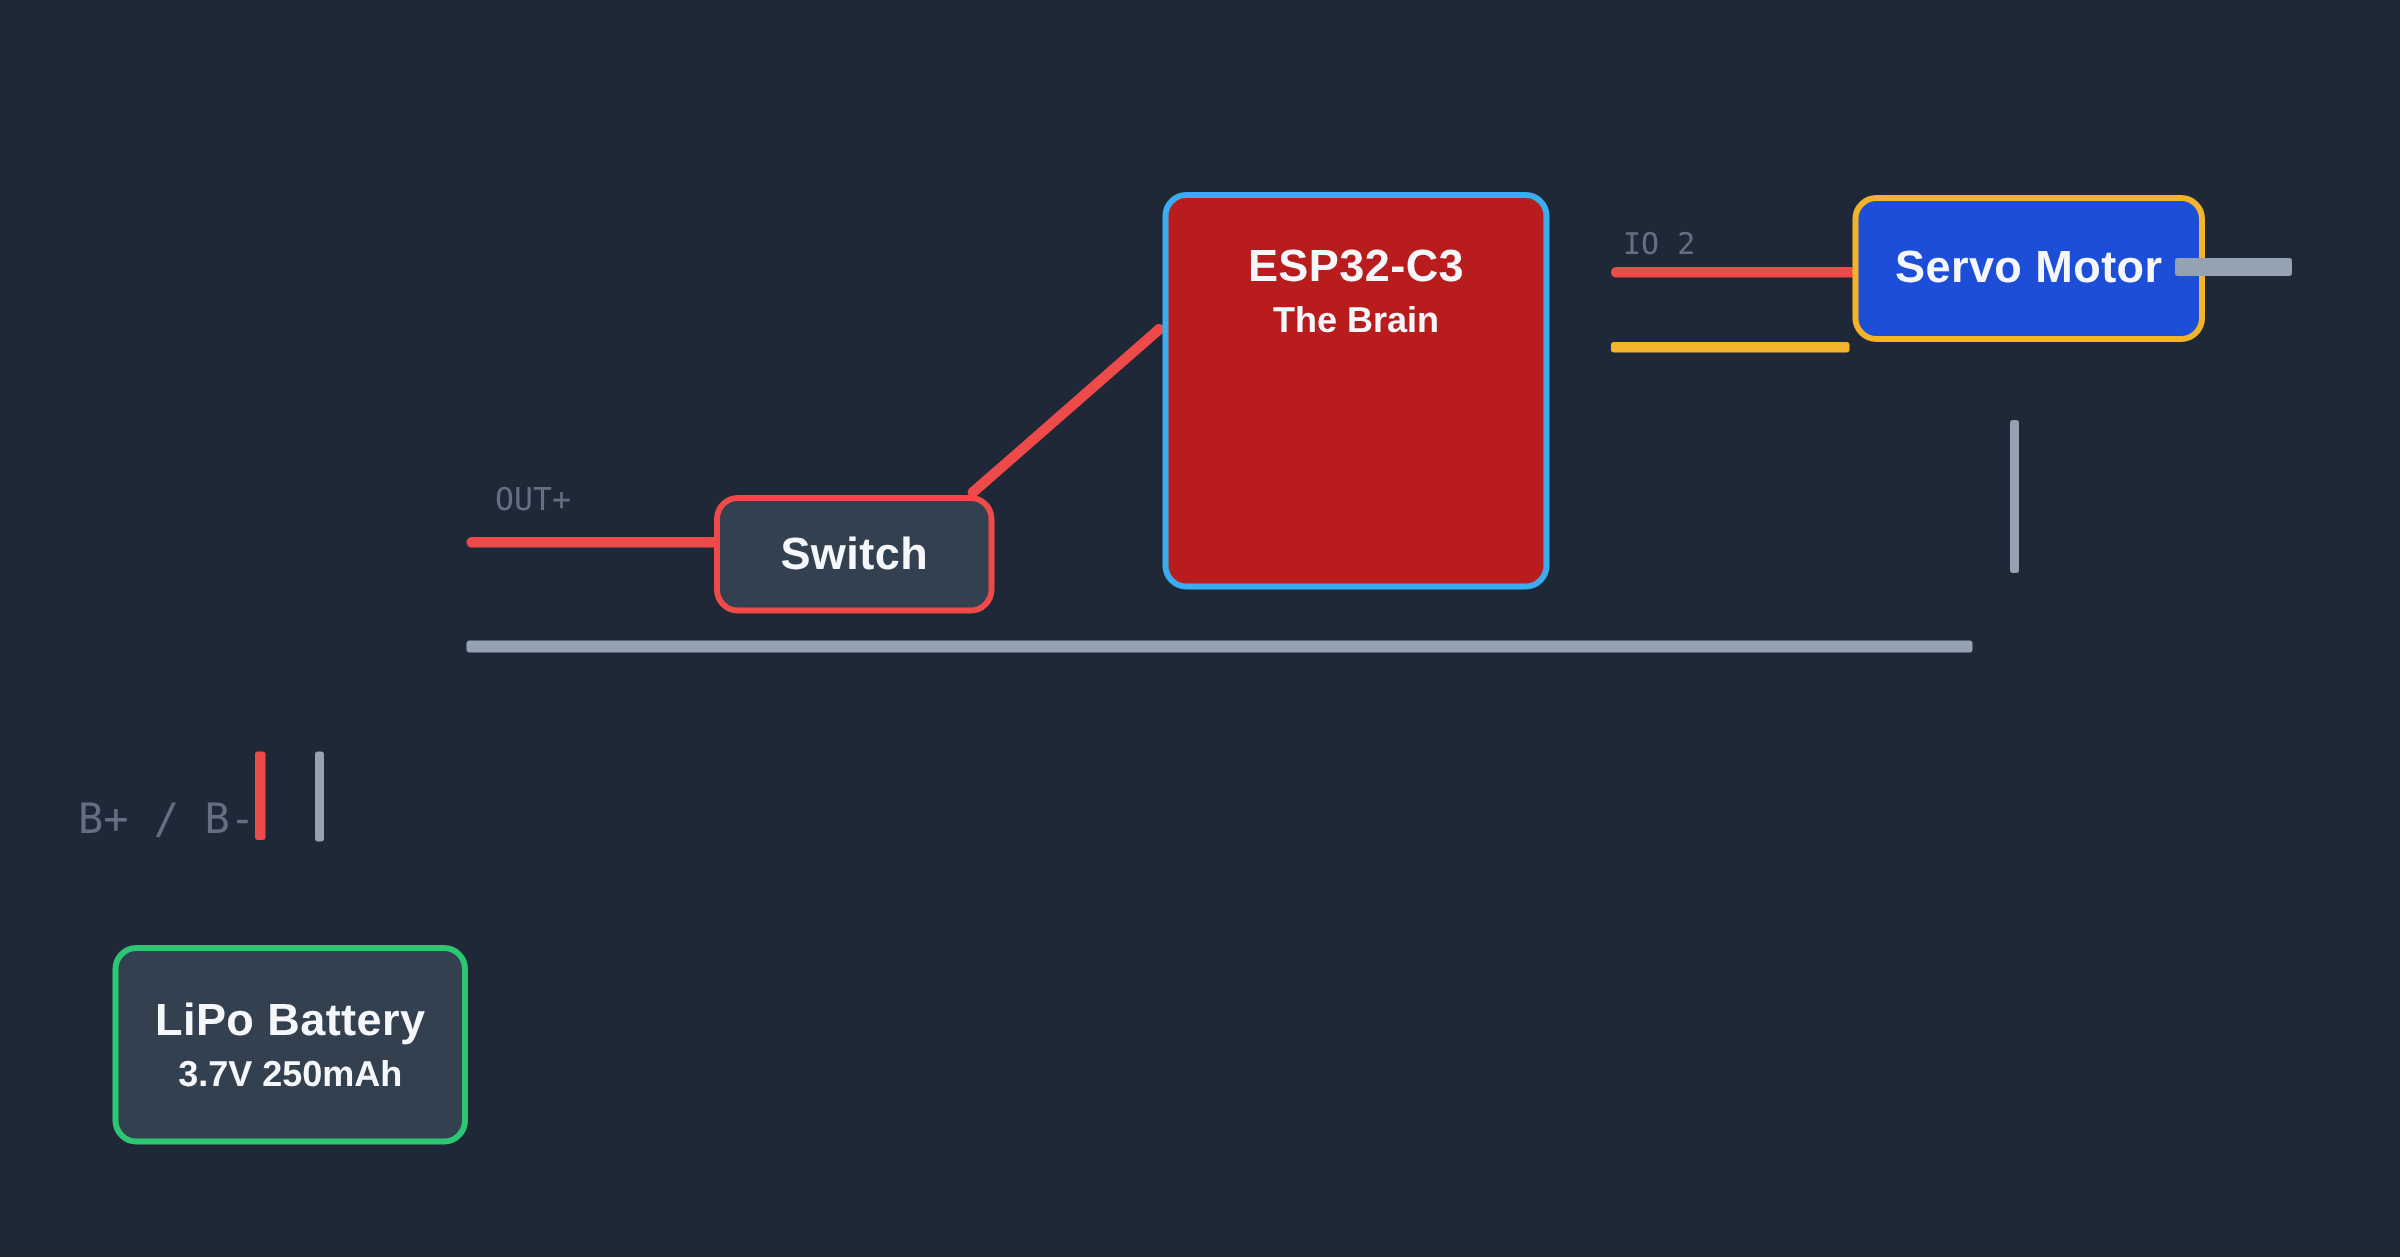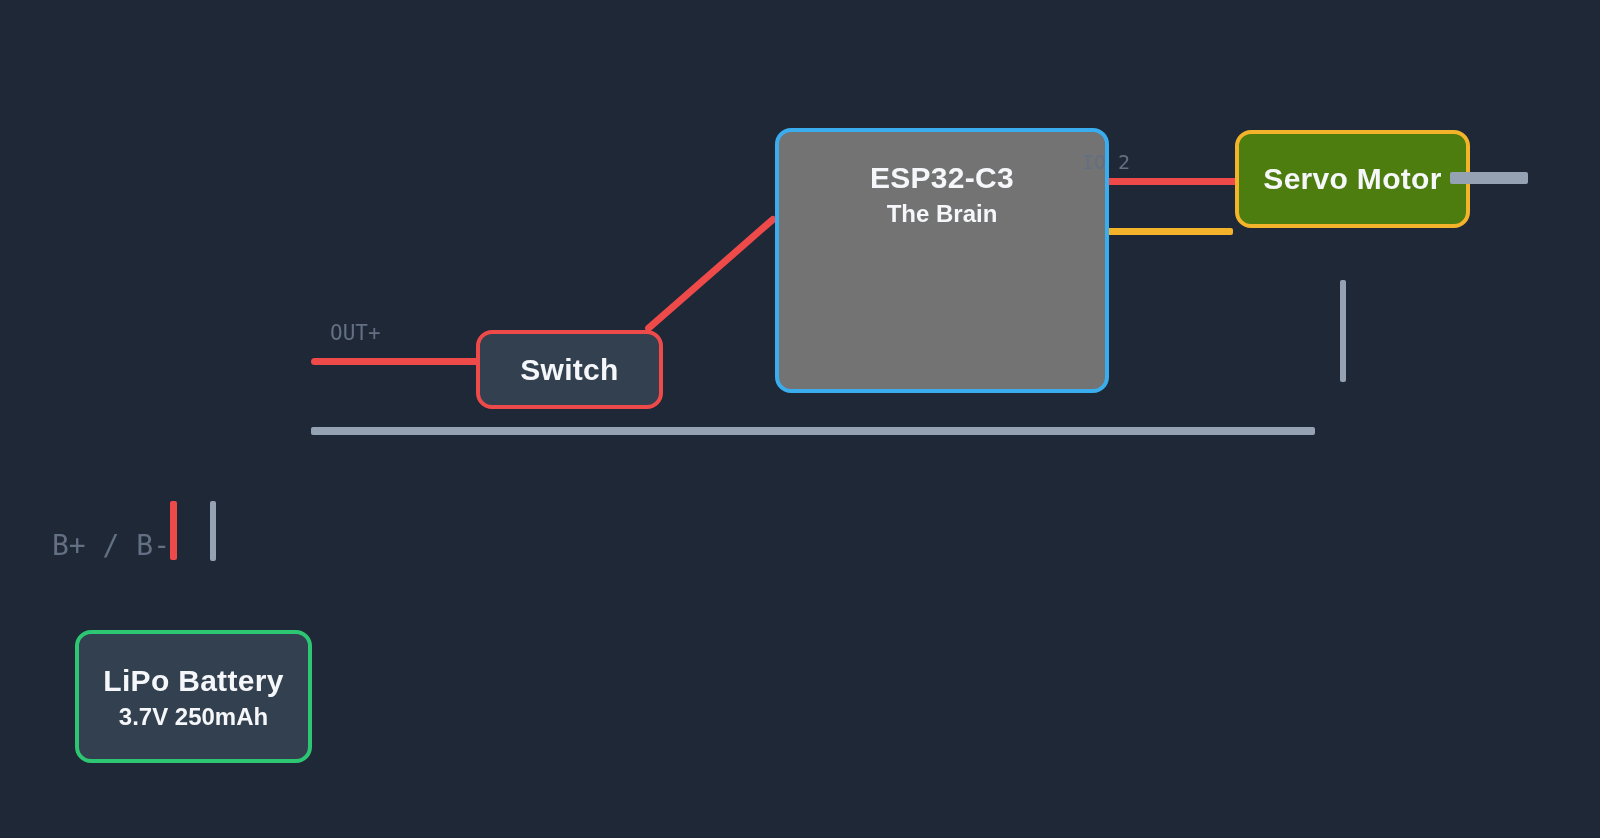--- a/index.html
+++ b/index.html
@@ -77,26 +77,26 @@
   <div class="wire" style="left: 1340px; top: 280px; width: 6px; height: 102px; border-radius: 2px; background: rgb(148, 162, 180);"></div>
 
   <div class="wire" style="left: 170px; top: 501px; width: 7px; height: 59px; border-radius: 2px; background: rgb(238, 74, 74);"></div>
   <div class="wire" style="left: 210px; top: 501px; width: 6px; height: 60px; border-radius: 2px; background: rgb(148, 162, 180);"></div>
 
 
   <div class="node" style="left: 476px; top: 330px; width: 187px; height: 79px; border-color: rgb(238, 74, 74); background: rgb(51, 64, 79); color: rgb(245, 247, 250);">
     <div class="node-title">Switch</div>
   </div>
 
-  <div class="node top-anchored" style="left: 775px; top: 128px; width: 334px; height: 265px; border-color: rgb(58, 173, 238); background: #737373; color: rgb(245, 247, 250);">
+  <div class="node top-anchored" style="left: 775px; top: 128px; width: 258px; height: 265px; border-color: rgb(58, 173, 238); background: #b91c1c; color: rgb(245, 247, 250);">
     <div class="node-title">ESP32-C3</div>
     <div class="node-subtitle">The Brain</div>
   </div>
 
-  <div class="node" style="left: 1235px; top: 130px; width: 235px; height: 98px; border-color: rgb(243, 179, 43); background: #4d7c0f; color: rgb(245, 247, 250);">
+  <div class="node" style="left: 1235px; top: 130px; width: 235px; height: 98px; border-color: rgb(243, 179, 43); background: #1d4ed8; color: rgb(245, 247, 250);">
     <div class="node-title">Servo Motor</div>
   </div>
 
   <div class="node" style="left: 75px; top: 630px; width: 237px; height: 133px; border-color: rgb(45, 198, 115); background: rgb(51, 64, 79); color: rgb(245, 247, 250); text-align: right;">
     <div class="node-title">LiPo Battery</div>
     <div class="node-subtitle">3.7V 250mAh</div>
   </div>
 
   <div class="wire stub" style="left: 1450px; top: 172px; width: 78px; height: 12px; border-radius: 2px; background: rgb(148, 162, 180);"></div>
 

